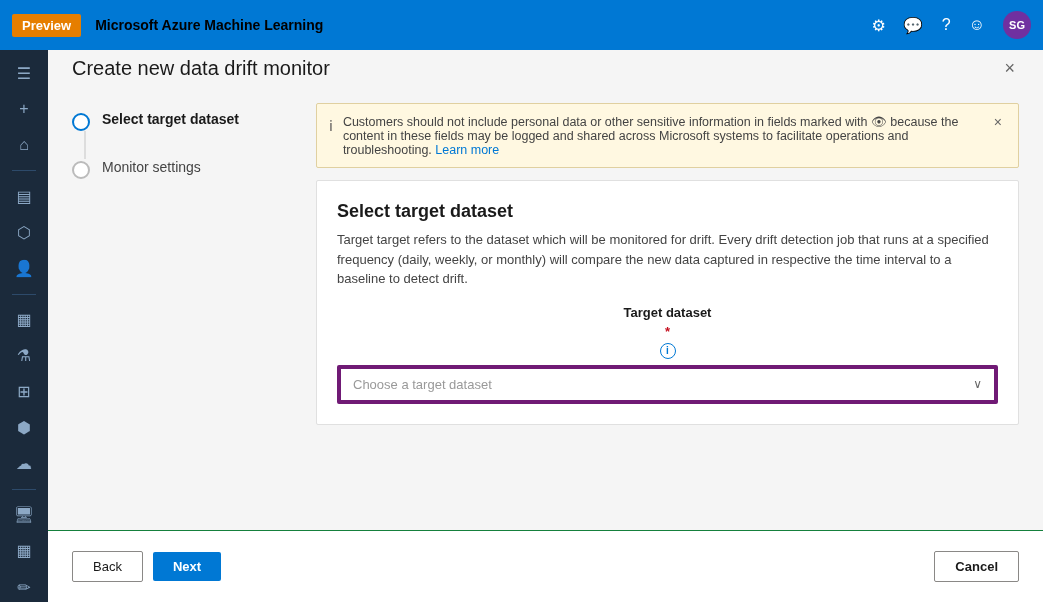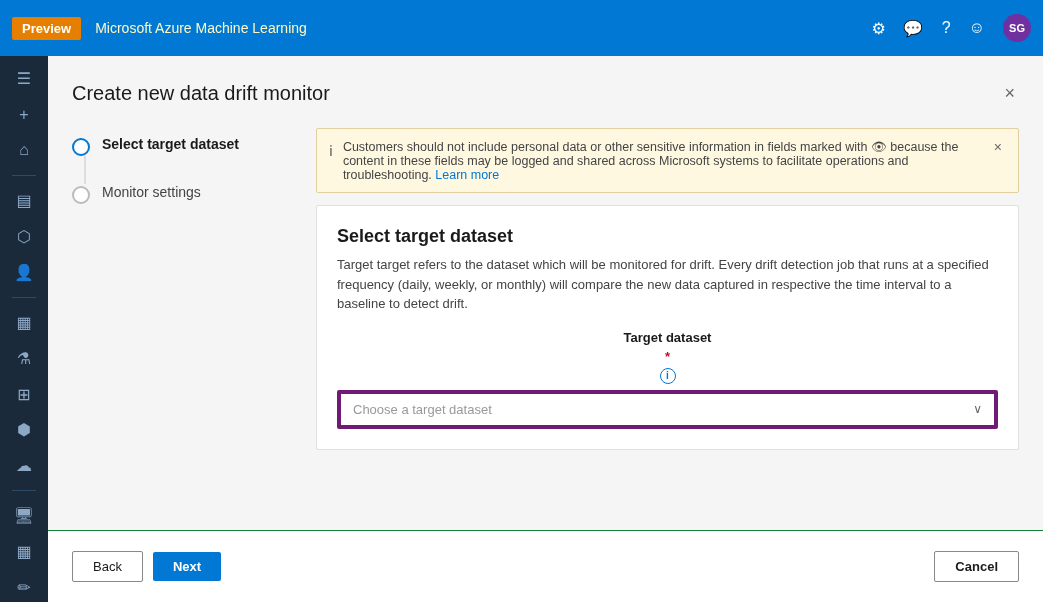--- a/index.html
+++ b/index.html
@@ -8,41 +8,41 @@
       width: 1043px;
       height: 602px;
       overflow: hidden;
       display: flex;
       flex-direction: column;
     }
 
     
     .topbar {
       background-color: #0078d4;
-      height: 56px;
+      height: 50px;
       display: flex;
       align-items: center;
       padding: 0 12px;
       flex-shrink: 0;
     }
 
     .topbar-preview {
       background-color: #e67e00;
       color: white;
       font-size: 13px;
       font-weight: 600;
       padding: 4px 10px;
       margin-right: 14px;
       border-radius: 2px;
     }
 
     .topbar-title {
-      color: #fef9c3;
+      color: #000000;
       font-size: 14px;
-      font-weight: 400;
+      font-weight: 700;
       flex: 1;
     }
 
     .topbar-icons {
       display: flex;
       align-items: center;
       gap: 18px;
     }
 
     .topbar-icon {
@@ -107,21 +107,21 @@
       flex: 1;
       background-color: #f5f5f5;
       overflow: hidden;
       display: flex;
       flex-direction: column;
     }
 
     
     .dialog-container {
       flex: 1;
-      padding: 23px 24px;
+      padding: 4px 24px;
       overflow: auto;
     }
 
     .dialog-header {
       display: flex;
       align-items: center;
       justify-content: space-between;
       margin-bottom: 20px;
     }
 

